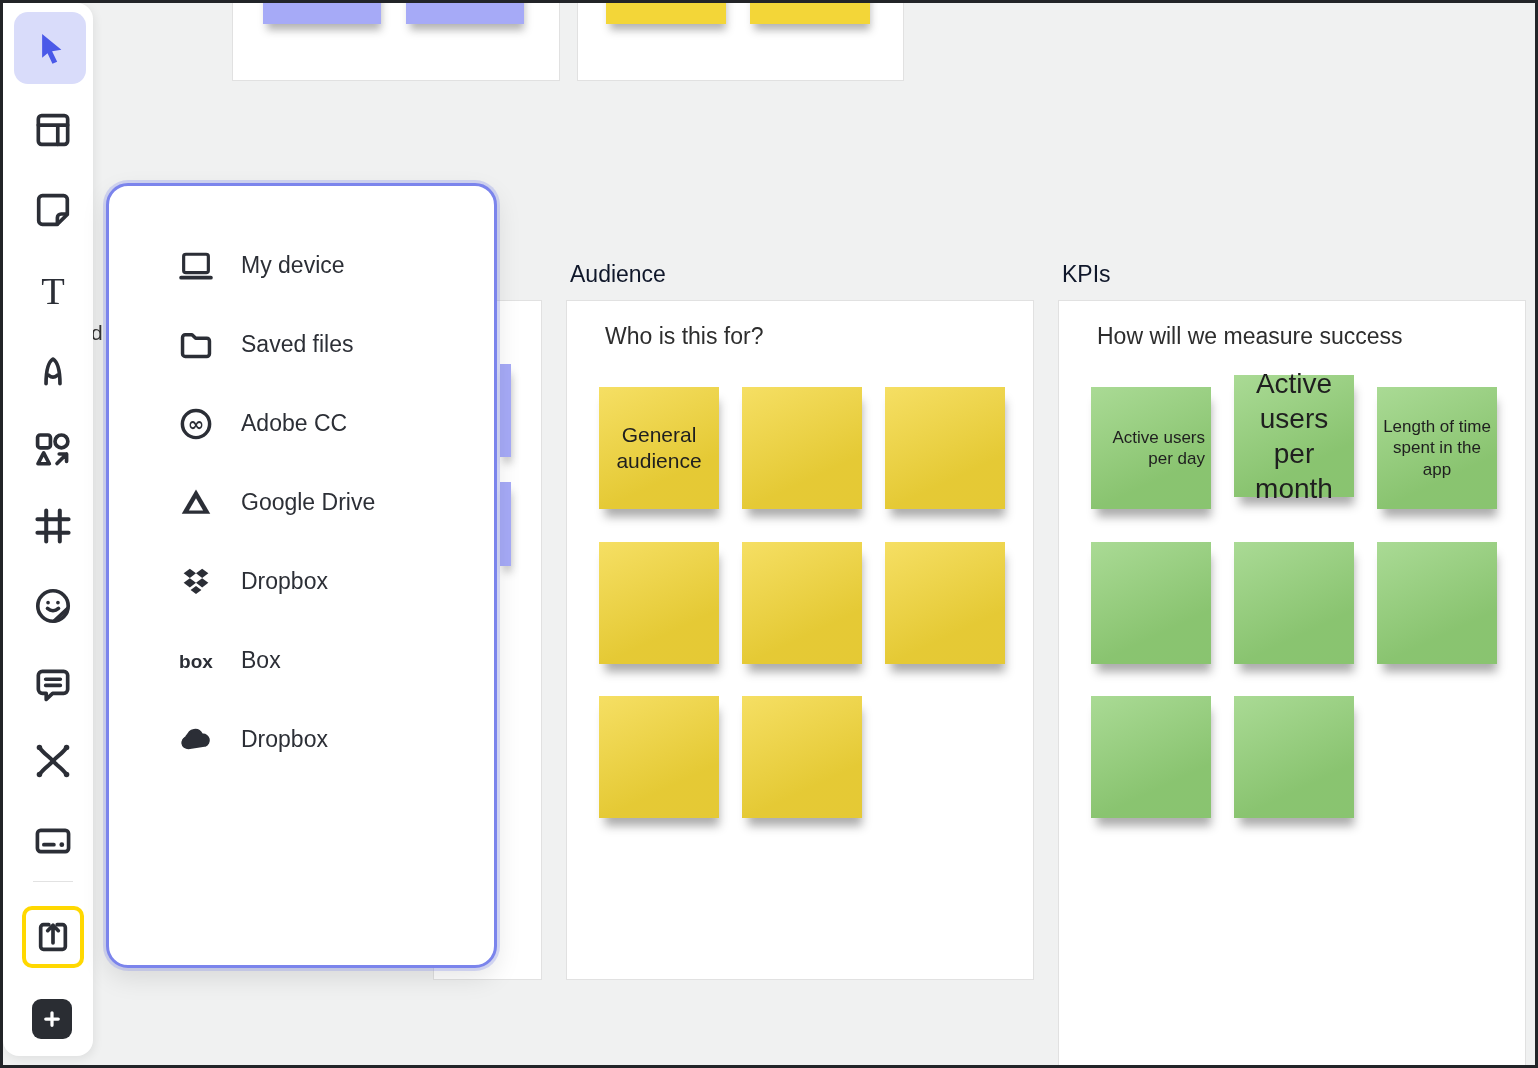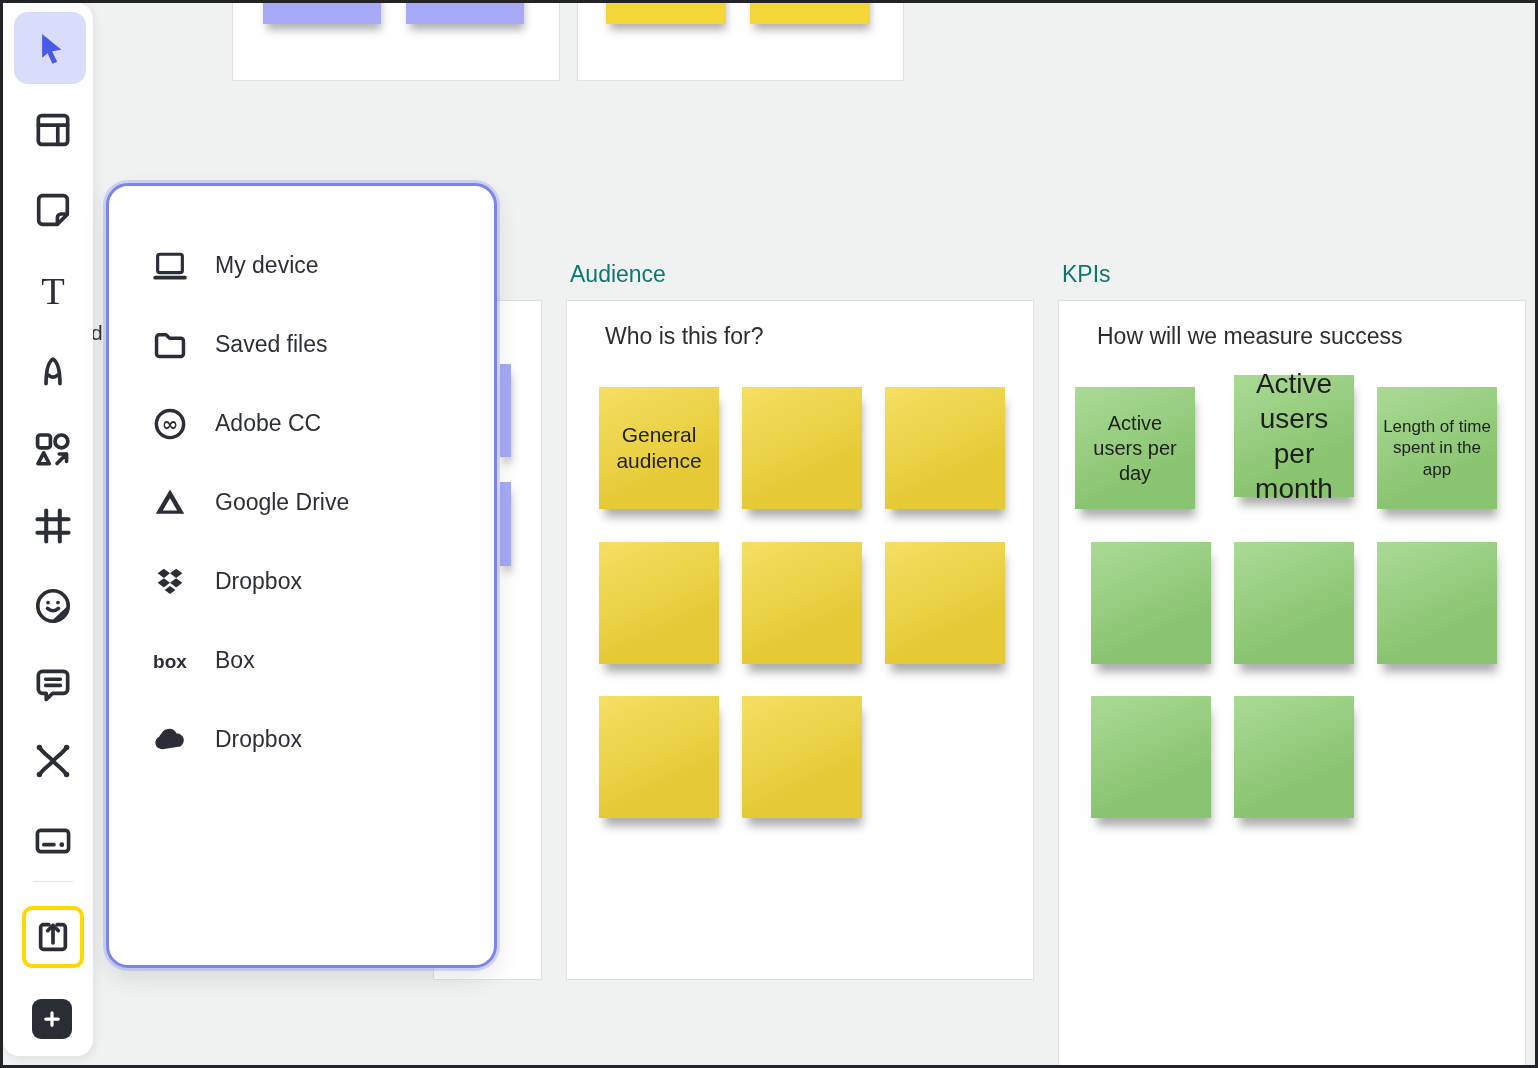--- a/index.html
+++ b/index.html
@@ -2,21 +2,21 @@
 <html style="--highlight: #ffd800; --menu-border: #7b84ec;"><head>
 <meta charset="utf-8">
 <style>
   html,body{margin:0;padding:0;}
   body{font-family:"Liberation Sans",sans-serif;}
   .screen{position:relative;width:1538px;height:1068px;background:#f0f1f1;
           border:3px solid #222428;box-sizing:border-box;overflow:hidden;}
 
   
   .frame{position:absolute;background:#fff;border:1px solid #e1e1e1;box-sizing:border-box;}
-  .frame-label{position:absolute;font-size:23px;color:#0f766e;white-space:nowrap;}
+  .frame-label{position:absolute;font-size:23px;color:#0f172a;white-space:nowrap;}
   .frame-heading{position:absolute;left:38px;top:22px;font-size:23px;color:#2d2d2d;white-space:nowrap;}
   .note{position:absolute;width:120px;height:122px;display:flex;align-items:center;justify-content:center;
         text-align:center;font-size:21px;line-height:1.25;color:#1f1f1f;padding:6px;box-sizing:border-box;
         background-image:linear-gradient(155deg,rgba(255,255,255,.22),rgba(0,0,0,.06) 70%);
         box-shadow:3px 11px 9px -3px rgba(40,40,40,.38);}
   .note-sliver{position:absolute;box-shadow:2px 8px 8px -2px rgba(40,40,40,.35);}
 
   
   .toolbar{position:absolute;left:0;top:0;width:90px;height:1053px;background:#fff;
            border-radius:0 16px 16px 16px;box-shadow:2px 3px 10px rgba(0,0,0,.07);z-index:5;}
@@ -31,21 +31,21 @@
   .tool-upload svg{width:40px;height:40px;}
   .tool-add{position:absolute;left:29px;top:996px;width:40px;height:40px;border-radius:9px;background:#2a2d33;
             display:flex;align-items:center;justify-content:center;}
   .tool-add svg{width:30px;height:30px;}
 
   
   .popup{position:absolute;left:103px;top:180px;width:391px;height:785px;background:#fff;z-index:10;
          border:3px solid var(--menu-border);border-radius:22px;box-sizing:border-box;
          box-shadow:0 0 0 3px rgba(123,132,236,.28),0 10px 26px rgba(0,0,0,.10);
          padding-top:40px;}
-  .menu-item{height:79px;display:flex;align-items:center;padding-left:40px;cursor:pointer;}
+  .menu-item{height:79px;display:flex;align-items:center;padding-left:66px;cursor:pointer;}
   .menu-icon{width:42px;display:flex;align-items:center;justify-content:center;margin-right:24px;}
   .menu-icon svg{width:38px;height:38px;}
   .menu-label{font-size:23px;color:#2c2f36;}
 
   .fragment{position:absolute;left:88px;top:318px;font-size:21px;color:#333;z-index:1;}
 
   .ic{stroke:#2b2e36;stroke-width:2;fill:none;stroke-linecap:round;stroke-linejoin:round;}
   .icf{fill:#2b2e36;stroke:none;}
 </style>
 </head>
@@ -81,21 +81,21 @@
         <div class="note" style="left: 318px; top: 241px; background-color: rgb(243, 214, 56);"></div>
         <div class="note" style="left: 32px; top: 395px; background-color: rgb(243, 214, 56);"></div>
         <div class="note" style="left: 175px; top: 395px; background-color: rgb(243, 214, 56);"></div>
       </div>
   </div>
 
   <div class="frame-label" style="left:1059px;top:258px;">KPIs</div>
   <div class="frame" style="left:1055px;top:297px;width:468px;height:767px;">
     <div class="frame-heading">How will we measure success</div>
     <div class="note-grid">
-        <div class="note" style="left: 16px; top: 86px; background-color: rgb(146, 208, 119); font-size: 20px;">Active users per day</div>
+        <div class="note" style="left: 32px; top: 86px; background-color: rgb(146, 208, 119); font-size: 17px; text-align: right;">Active users per day</div>
         <div class="note" style="left: 175px; top: 74px; background-color: rgb(146, 208, 119); font-size: 28px;">Active users per month</div>
         <div class="note" style="left: 318px; top: 86px; background-color: rgb(146, 208, 119); font-size: 17px;">Length of time spent in the app</div>
         <div class="note" style="left: 32px; top: 241px; background-color: rgb(146, 208, 119);"></div>
         <div class="note" style="left: 175px; top: 241px; background-color: rgb(146, 208, 119);"></div>
         <div class="note" style="left: 318px; top: 241px; background-color: rgb(146, 208, 119);"></div>
         <div class="note" style="left: 32px; top: 395px; background-color: rgb(146, 208, 119);"></div>
         <div class="note" style="left: 175px; top: 395px; background-color: rgb(146, 208, 119);"></div>
       </div>
   </div>
 

